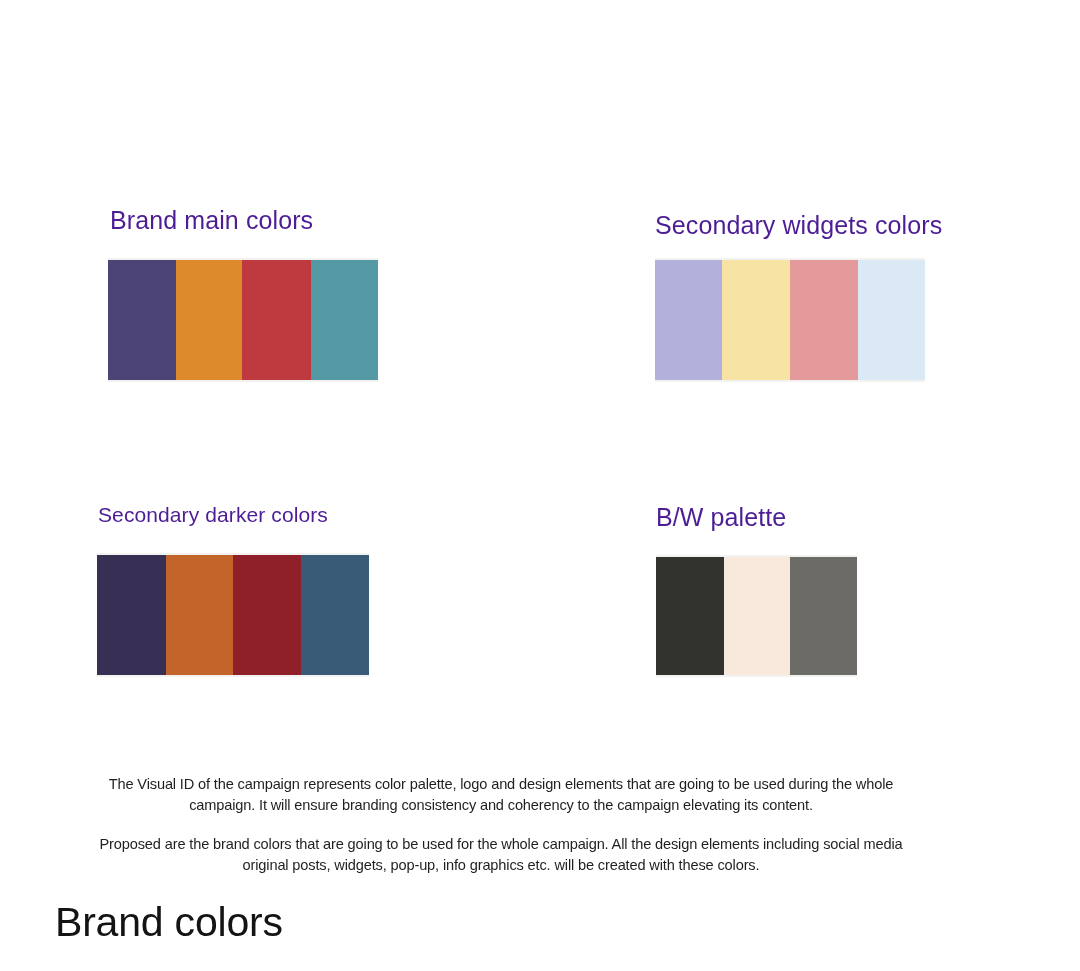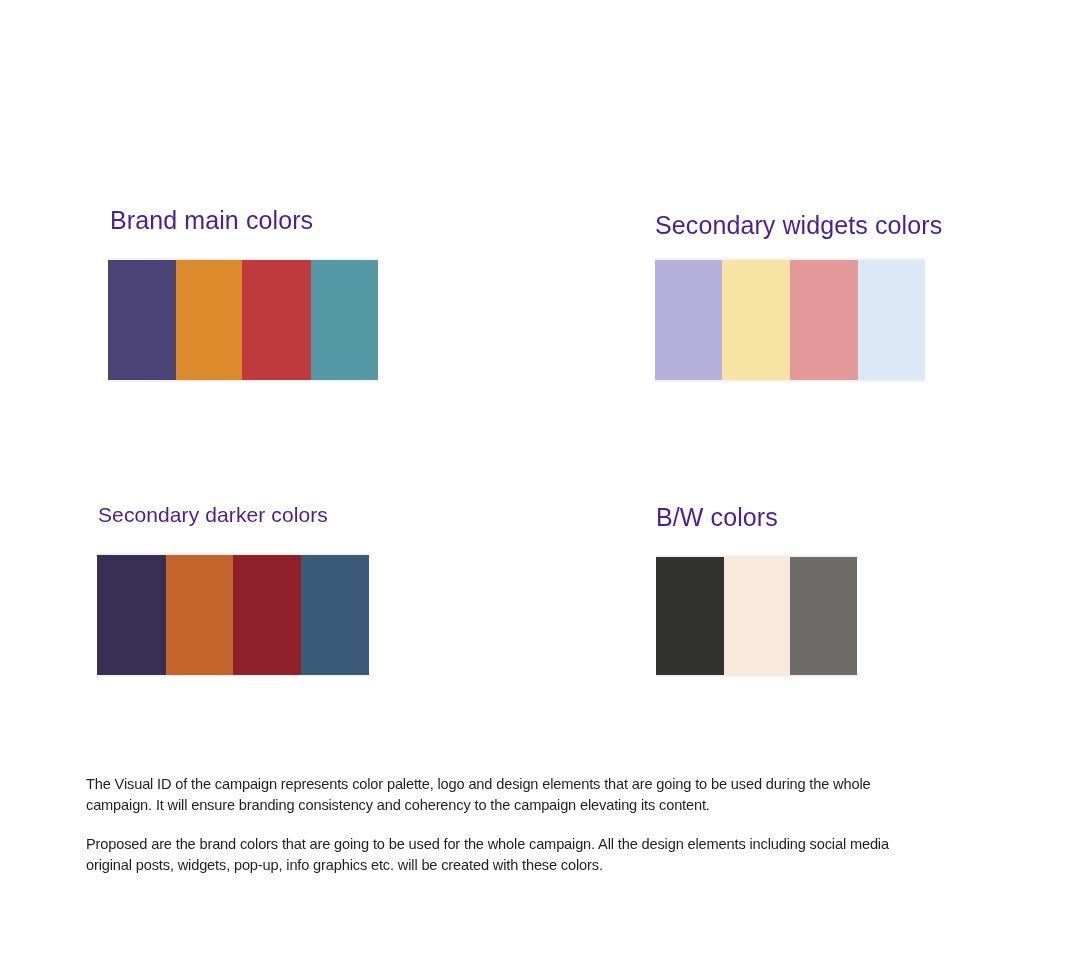--- a/index.html
+++ b/index.html
@@ -158,20 +158,21 @@
     top: 774px;
     width: 830px;
   }
   .body-paragraph {
     font-family: "Liberation Sans", sans-serif;
     font-size: 14.6px;
     line-height: 20.5px;
     color: #1f1f1f;
     margin: 0 0 19px 0;
     letter-spacing: -0.15px;
+    text-align: center;
   }
   .body-paragraph:last-child {
     margin-bottom: 15px;
   }
 
   
   .footer-title {
     position: absolute;
     left: 55px;
     top: 897px;
@@ -216,28 +217,29 @@
     <div class="swatch-backing"></div>
     <div class="swatch-row">
         <div class="swatch" style="background: rgb(56, 47, 85); width: 69px;"></div>
         <div class="swatch" style="background: rgb(195, 100, 42); width: 67px;"></div>
         <div class="swatch" style="background: rgb(143, 32, 41); width: 68px;"></div>
         <div class="swatch" style="background: rgb(58, 91, 120); width: 68px;"></div>
       </div>
   </div>
 
   <div class="palette-block" id="block-bw">
-    <div class="palette-heading">B/W colors</div>
+    <div class="palette-heading">B/W palette</div>
     <div class="swatch-backing"></div>
     <div class="swatch-row">
         <div class="swatch" style="background: rgb(50, 51, 46); width: 68px;"></div>
         <div class="swatch" style="background: rgb(249, 232, 220); width: 66px;"></div>
         <div class="swatch" style="background: rgb(109, 107, 104); width: 67px;"></div>
       </div>
   </div>
 
   <div class="body-copy">
     <p class="body-paragraph">The Visual ID of the campaign represents color palette, logo and design elements that are going to be used during the whole campaign. It will ensure branding consistency and coherency to the campaign elevating its content.</p>
     <p class="body-paragraph">Proposed are the brand colors that are going to be used for the whole campaign. All the design elements including social media original posts, widgets, pop-up, info graphics etc. will be created with these colors.</p>
   </div>
 
+  <div class="footer-title">Brand colors</div>
 
 </div>
 
 </body></html>

